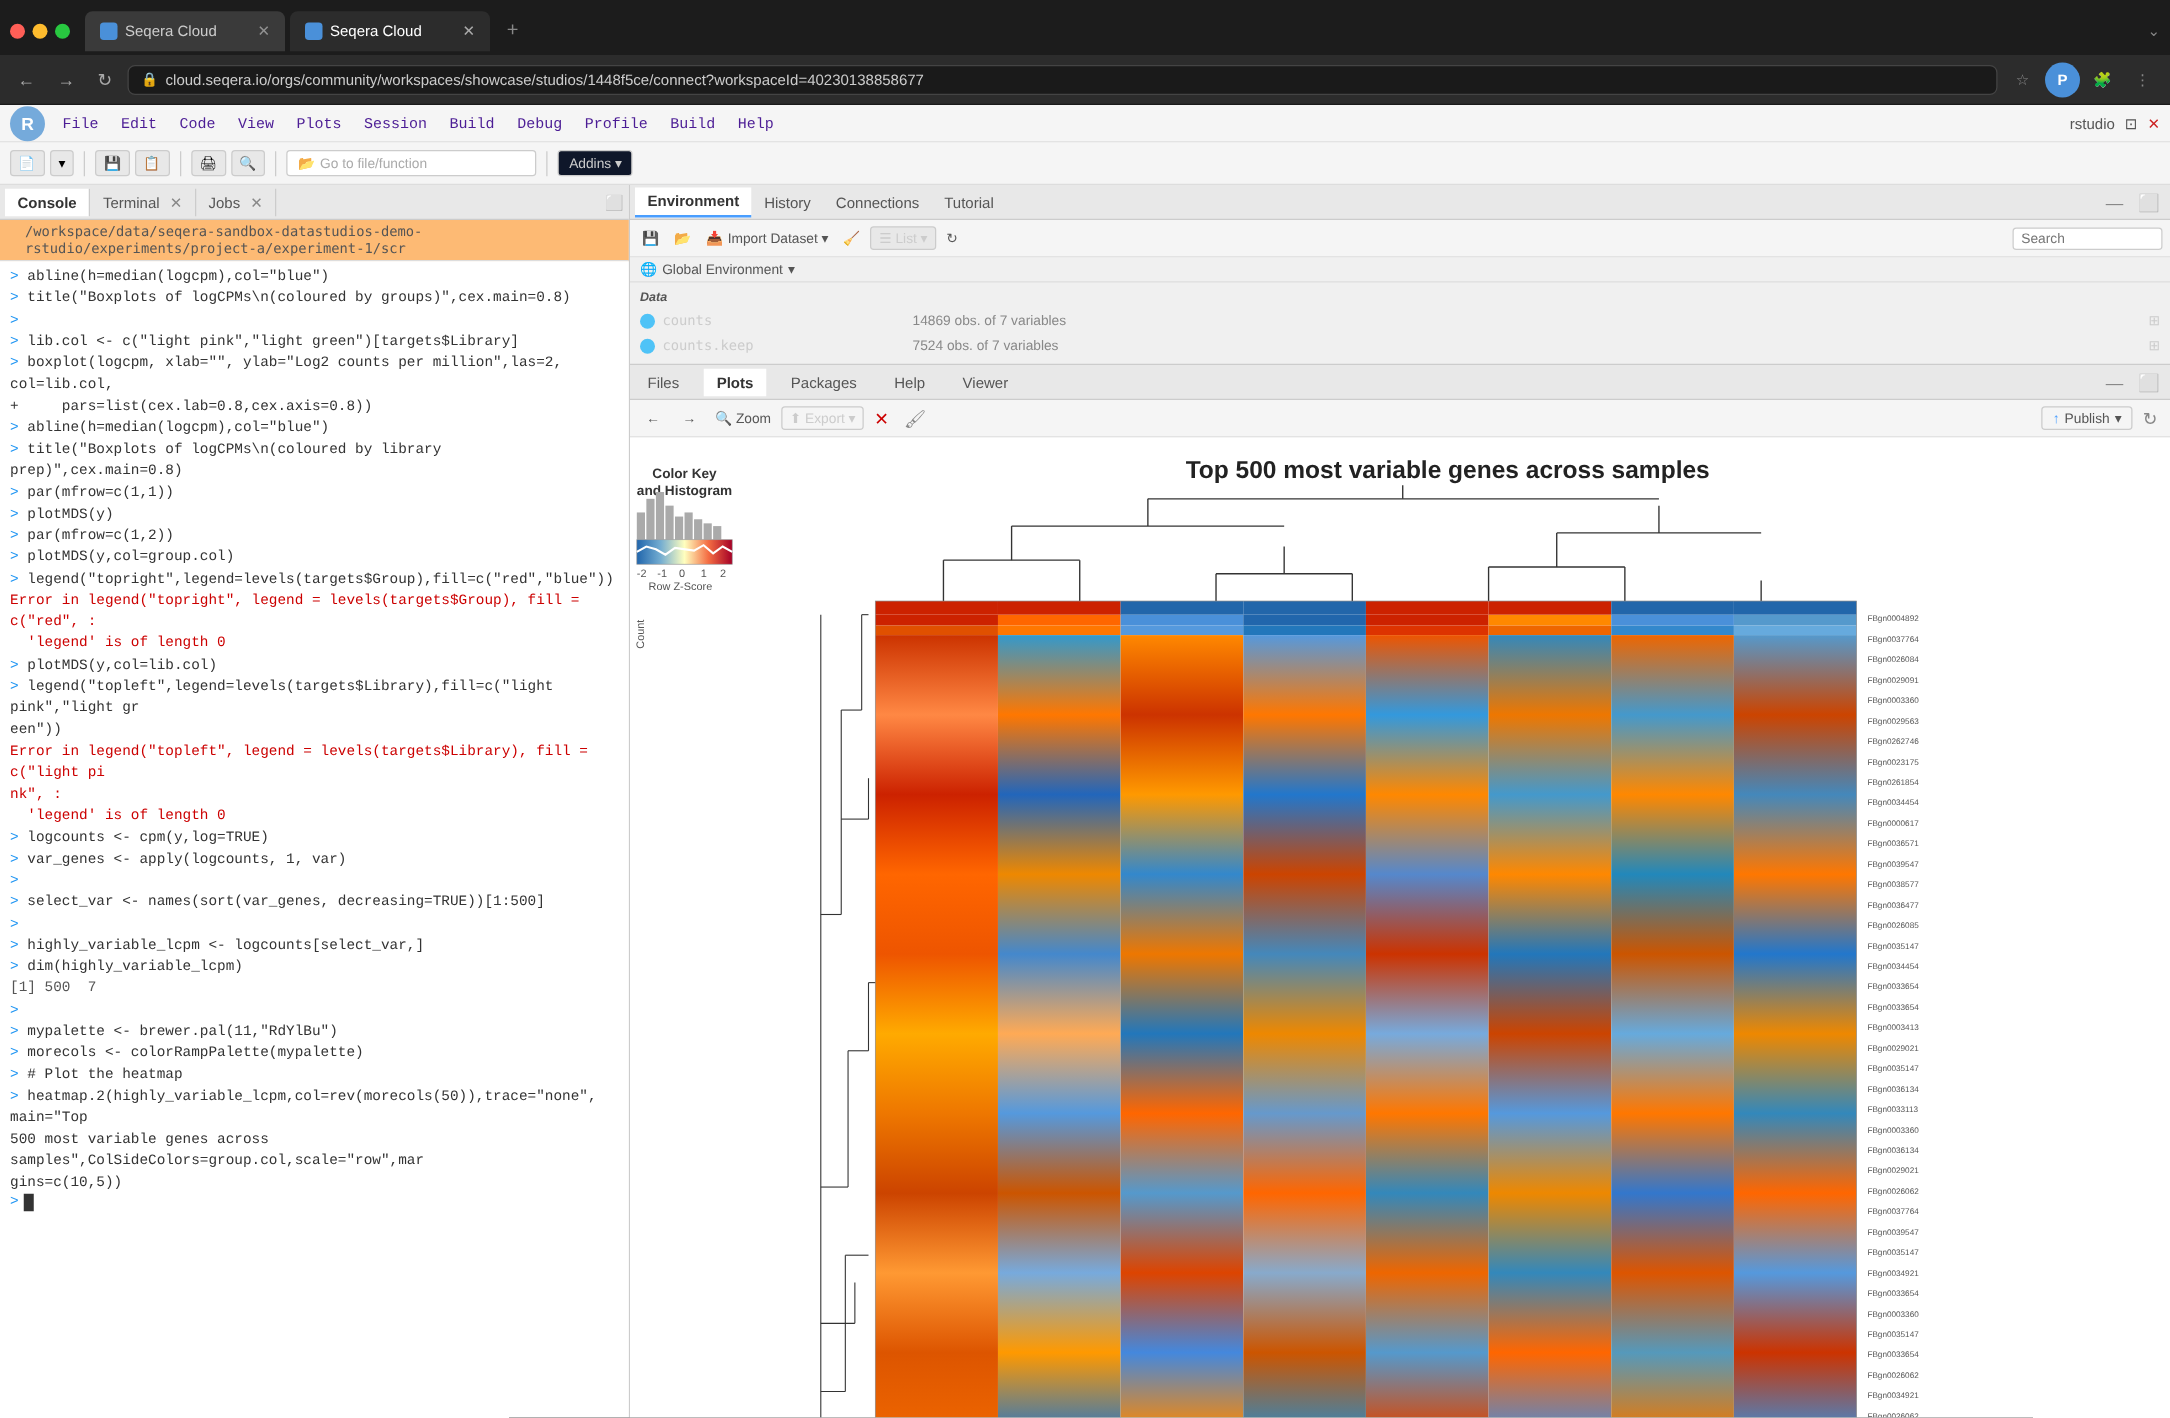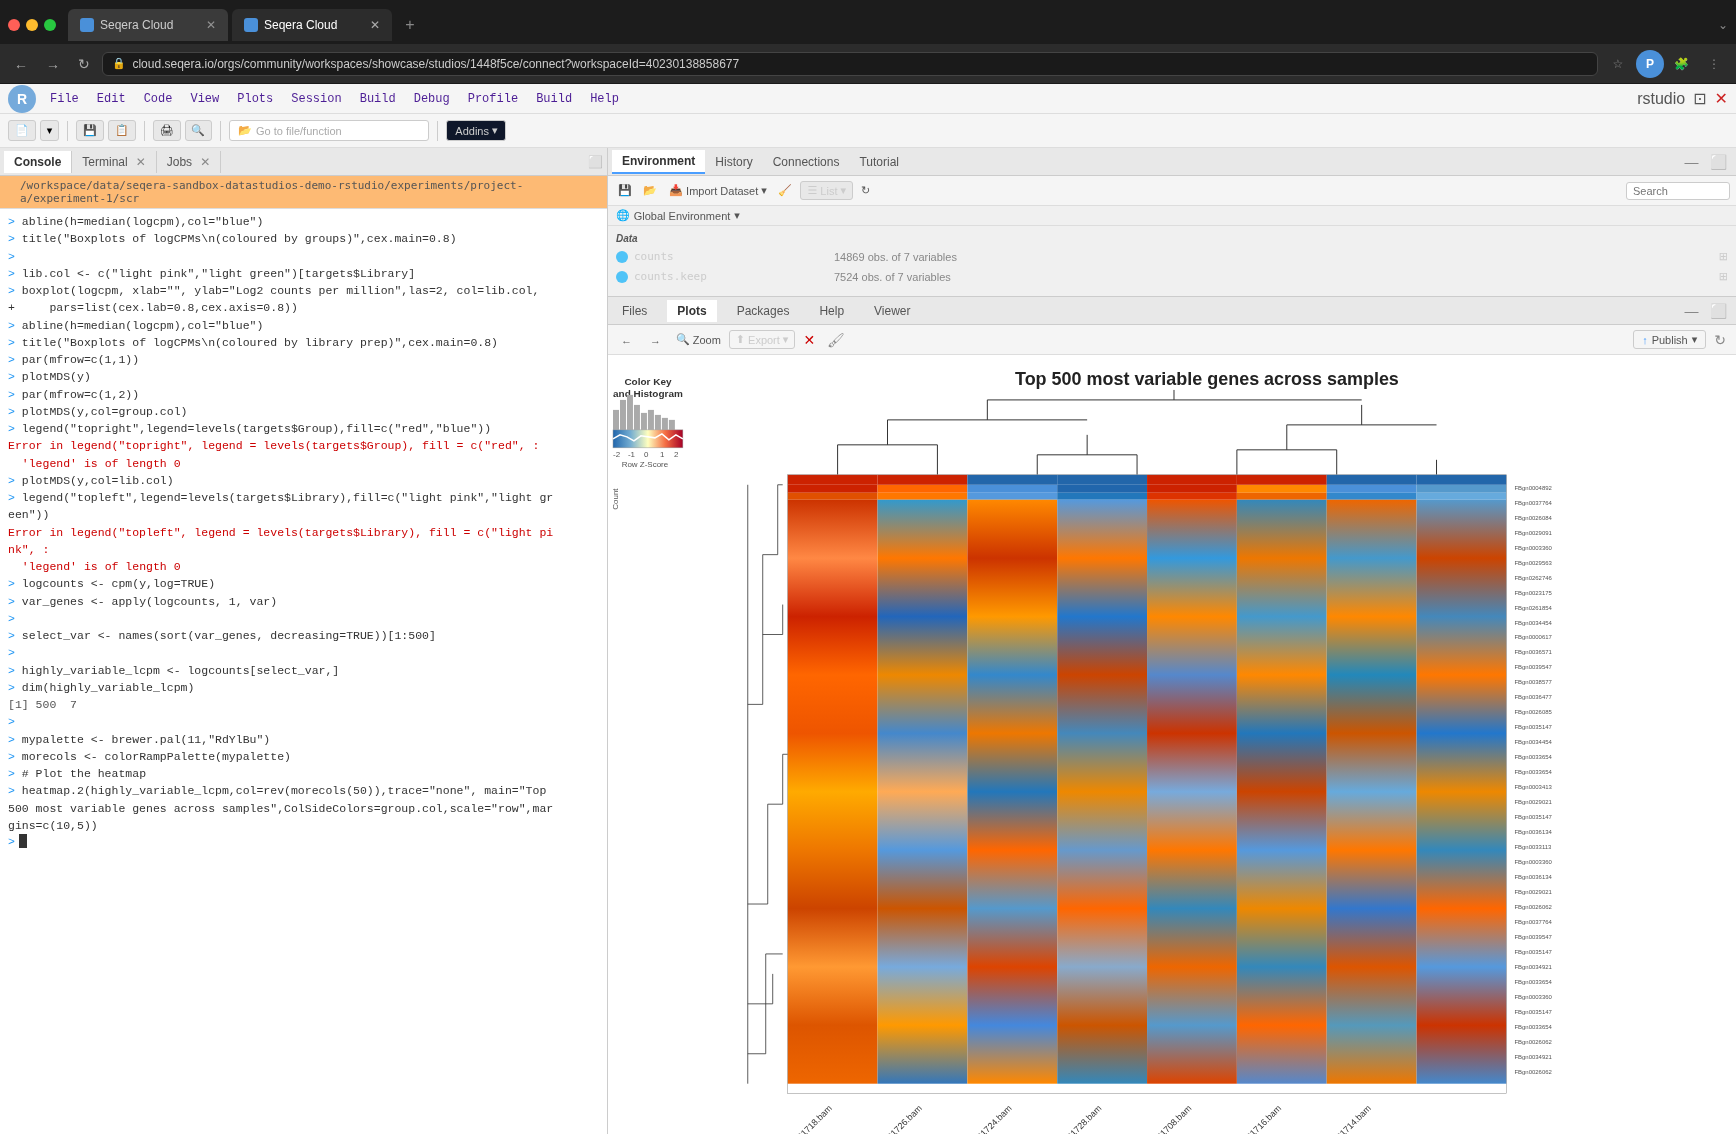--- a/index.html
+++ b/index.html
@@ -24,31 +24,31 @@
     .address-bar { flex: 1; background: #1a1a1a; border: 1px solid #444; border-radius: 6px; padding: 4px 10px; color: #ccc; font-size: 12px; display: flex; align-items: center; gap: 6px; }
     .address-bar .lock-icon { color: #888; font-size: 11px; }
     .nav-actions { display: flex; gap: 4px; align-items: center; }
     .nav-icon { width: 28px; height: 28px; border-radius: 50%; display: flex; align-items: center; justify-content: center; cursor: pointer; color: #888; }
 
     
     .rstudio-app { display: flex; flex-direction: column; background: #f0f0f0; height: calc(1134px - 84px); }
     .rstudio-menubar { display: flex; align-items: center; background: #f5f5f5; border-bottom: 1px solid #ddd; padding: 0 8px; height: 30px; gap: 2px; }
     .rstudio-logo { width: 28px; height: 28px; background: #75aadb; border-radius: 50%; display: flex; align-items: center; justify-content: center; color: white; font-weight: bold; font-size: 14px; margin-right: 4px; }
     .menu-item { padding: 4px 8px; font-size: 12px; color: #4c1d95; cursor: pointer; border-radius: 3px; font-family: Liberation Mono, monospace; }
-    .rstudio-title-right { margin-left: auto; display: flex; align-items: center; gap: 8px; font-size: 16px; color: #555; }
+    .rstudio-title-right { margin-left: auto; display: flex; align-items: center; gap: 8px; font-size: 12px; color: #555; }
 
     .toolbar { display: flex; align-items: center; background: #f5f5f5; border-bottom: 1px solid #ddd; padding: 2px 8px; height: 34px; gap: 4px; }
     .toolbar-btn { background: #e8e8e8; border: 1px solid #ccc; border-radius: 3px; padding: 3px 6px; cursor: pointer; font-size: 11px; display: flex; align-items: center; gap: 3px; }
     .toolbar-sep { width: 1px; height: 20px; background: #ccc; margin: 0 4px; }
     .goto-input { background: white; border: 1px solid #ccc; border-radius: 3px; padding: 3px 8px; font-size: 11px; width: 200px; display: flex; align-items: center; gap: 4px; color: #888; cursor: pointer; }
     .addins-btn { background: #0f172a; border: 1px solid #ccc; border-radius: 3px; padding: 3px 8px; cursor: pointer; font-size: 11px; display: flex; align-items: center; gap: 3px; }
 
     
     .main-area { display: flex; flex: 1; overflow: hidden; }
-    .left-pane { width: 608px; display: flex; flex-direction: column; border-right: 1px solid #ccc; }
+    .left-pane { width: 504px; display: flex; flex-direction: column; border-right: 1px solid #ccc; }
     .right-pane { flex: 1; display: flex; flex-direction: column; }
 
     
     .pane-tabs { display: flex; align-items: center; background: #e8e8e8; border-bottom: 1px solid #ccc; height: 28px; padding: 0 4px; }
     .pane-tab { padding: 4px 10px; font-size: 12px; color: #555; cursor: pointer; border-right: 1px solid #ccc; display: flex; align-items: center; gap: 4px; }
     .pane-tab.active { background: white; font-weight: bold; color: #333; }
     .pane-tab .tab-close { color: #888; margin-left: 4px; cursor: pointer; }
     .pane-maximize { margin-left: auto; color: #888; cursor: pointer; }
 
     
@@ -65,21 +65,21 @@
 
     
     .right-top { height: 300px; border-bottom: 1px solid #ccc; display: flex; flex-direction: column; }
     .right-bottom { flex: 1; display: flex; flex-direction: column; }
 
     .env-tabs { display: flex; align-items: center; background: #e8e8e8; border-bottom: 1px solid #ccc; height: 28px; padding: 0 4px; }
     .env-tab { padding: 4px 10px; font-size: 12px; color: #555; cursor: pointer; }
     .env-tab.active { background: white; font-weight: bold; color: #333; border-bottom: 2px solid #4a9eff; }
     .env-toolbar { display: flex; align-items: center; background: #f5f5f5; border-bottom: 1px solid #ddd; padding: 2px 6px; height: 30px; gap: 4px; }
     .env-btn { background: none; border: none; cursor: pointer; padding: 2px 4px; color: #555; font-size: 11px; display: flex; align-items: center; gap: 3px; }
-    .env-search { margin-left: auto; background: white; border: 1px solid #ccc; border-radius: 3px; padding: 2px 6px; font-size: 11px; width: 104px; }
+    .env-search { margin-left: auto; background: white; border: 1px solid #ccc; border-radius: 3px; padding: 2px 6px; font-size: 11px; width: 120px; }
     .global-env { display: flex; align-items: center; background: #f0f0f0; border-bottom: 1px solid #ddd; padding: 3px 8px; font-size: 11px; color: #555; gap: 4px; }
     .data-section { padding: 4px 0; }
     .data-header { padding: 3px 8px; font-size: 10px; font-weight: bold; color: #555; font-style: italic; }
     .data-row { display: flex; align-items: center; padding: 3px 8px; font-size: 11px; cursor: pointer; border-bottom: 1px solid #f0f0f0; }
     .data-row .data-icon { width: 12px; height: 12px; background: #4fc3f7; border-radius: 50%; margin-right: 6px; flex-shrink: 0; }
     .data-row .data-name { min-width: 200px; font-family: monospace; }
     .data-row .data-info { color: #888; }
     .data-row .data-grid-icon { margin-left: auto; color: #ccc; }
 
     

